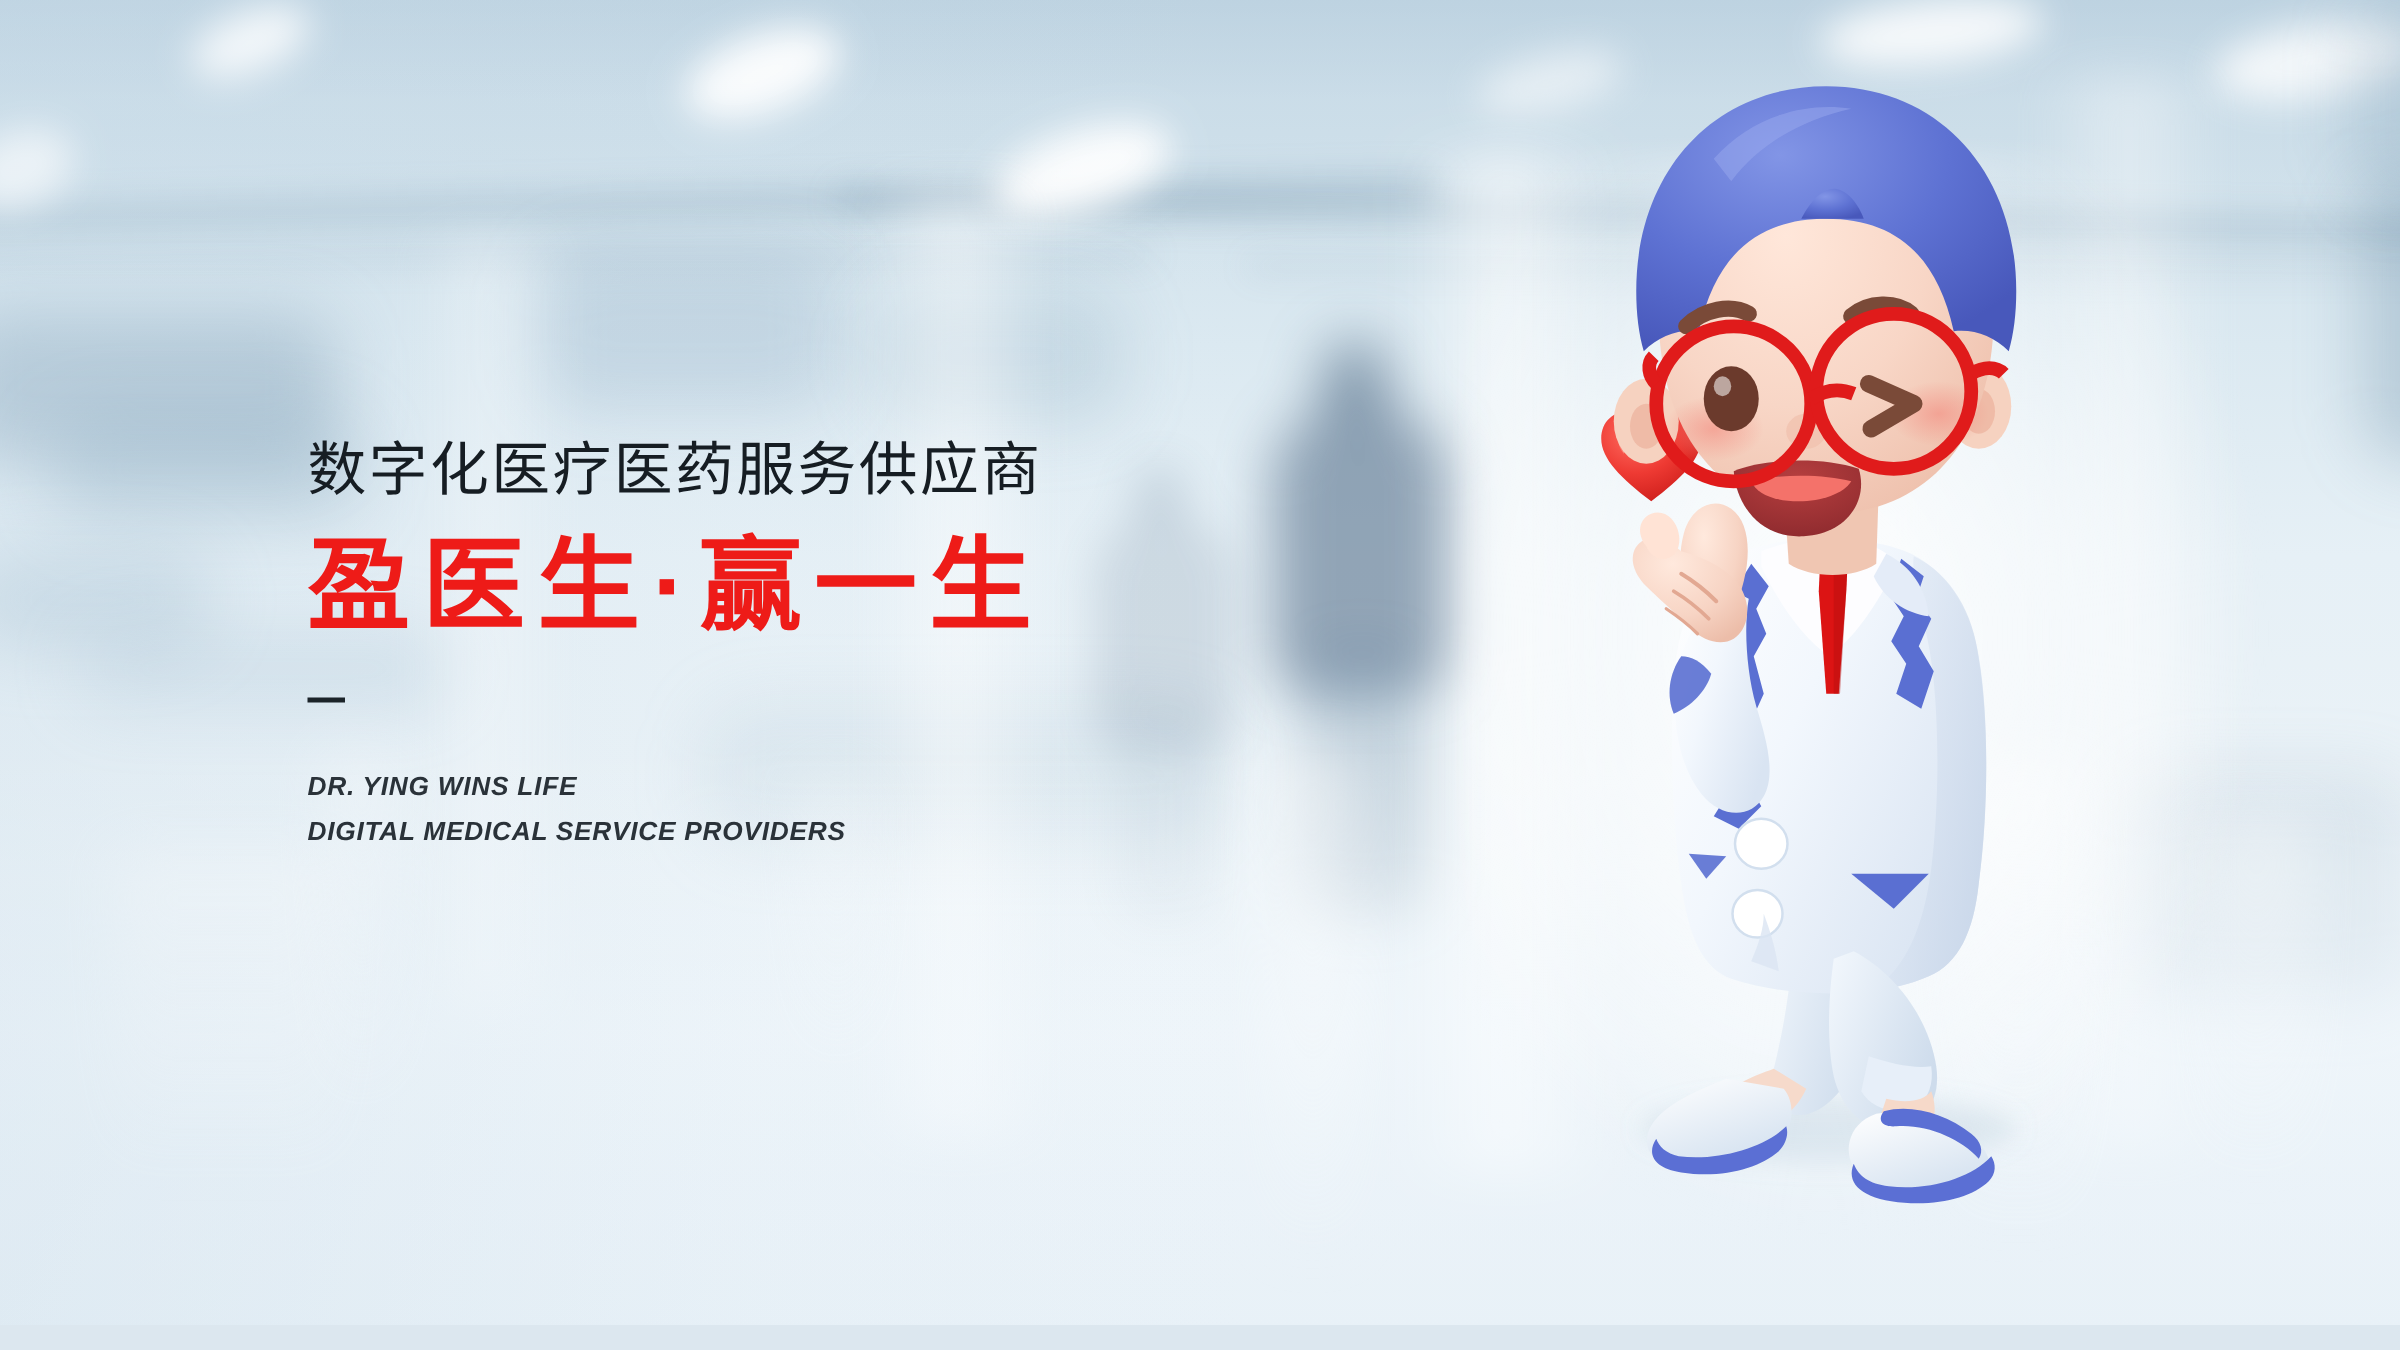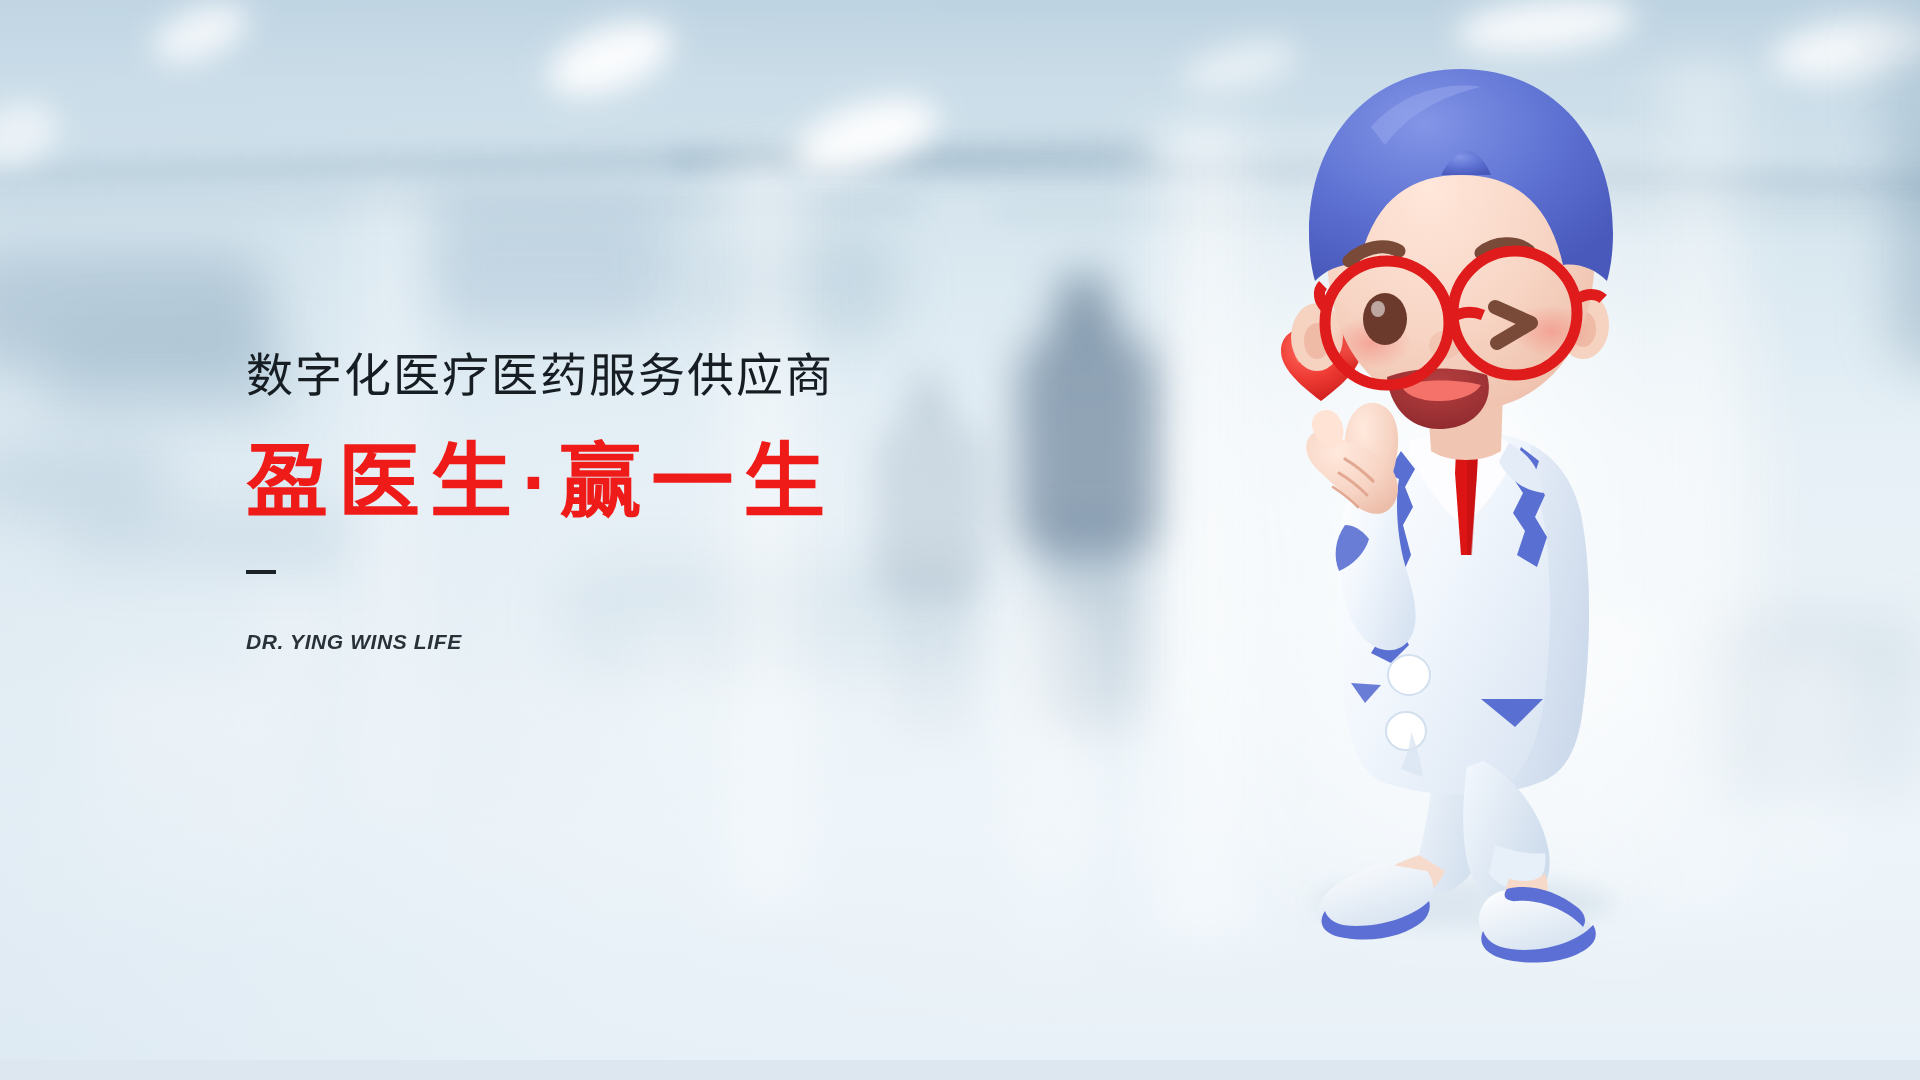--- a/index.html
+++ b/index.html
@@ -176,21 +176,21 @@
     font-size: 47px;
     line-height: 1;
     font-weight: 400;
     letter-spacing: 2px;
     color: #161d23;
     white-space: nowrap;
     font-family: "Liberation Sans", "DejaVu Sans", sans-serif;
   }
 
   .headline-red {
-    margin-top: 40px;
+    margin-top: 28px;
     font-size: 82px;
     line-height: 1.06;
     font-weight: 700;
     letter-spacing: 10px;
     color: #ee1b18;
     white-space: nowrap;
     font-family: "Liberation Sans", "DejaVu Sans", sans-serif;
   }
 
   .rule {
@@ -285,20 +285,21 @@
   <div class="copy">
 
     <div class="headline-cn">数字化医疗医药服务供应商</div>
 
     <div class="headline-red">盈医生·赢一生</div>
 
     <div class="rule"></div>
 
     <div class="sub-en">
       <div>DR. YING WINS LIFE</div>
+      <div>DIGITAL MEDICAL SERVICE PROVIDERS</div>
     </div>
 
   </div>
 
   <div class="mascot">
     <svg viewBox="0 0 560 1000" xmlns="http://www.w3.org/2000/svg">
       <defs>
         <radialGradient id="gHair" cx="38%" cy="26%" r="80%">
           <stop offset="0%" stop-color="#8295e6"></stop>
           <stop offset="55%" stop-color="#5e72d3"></stop>

